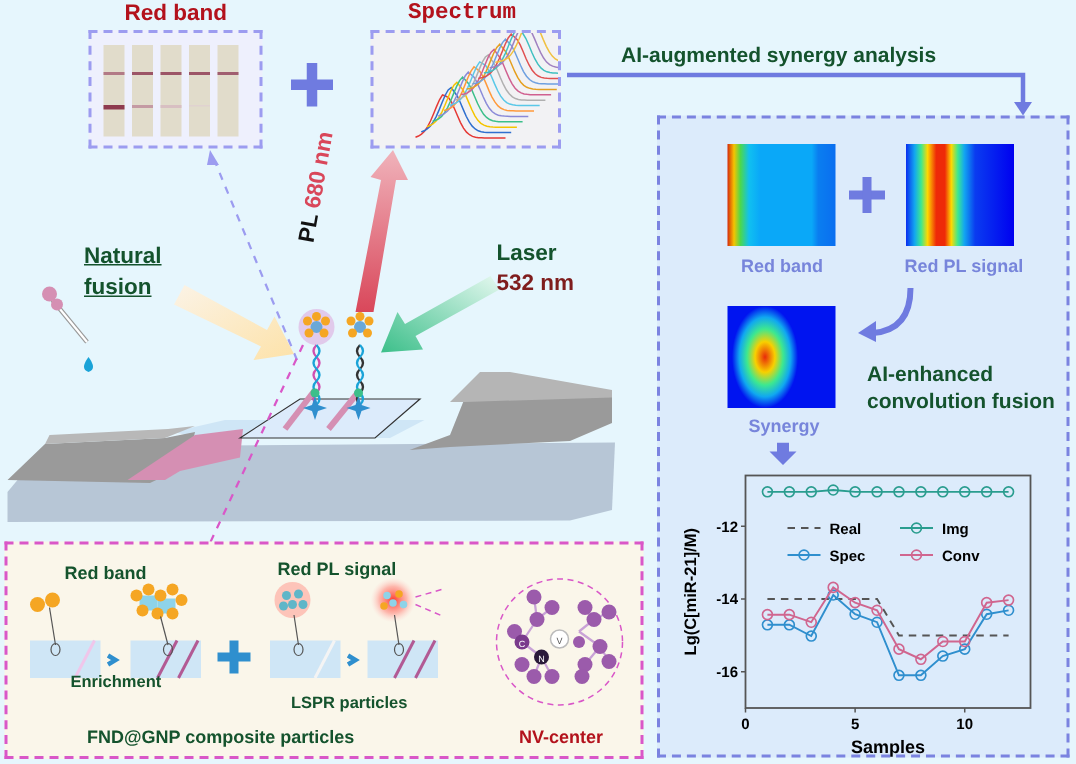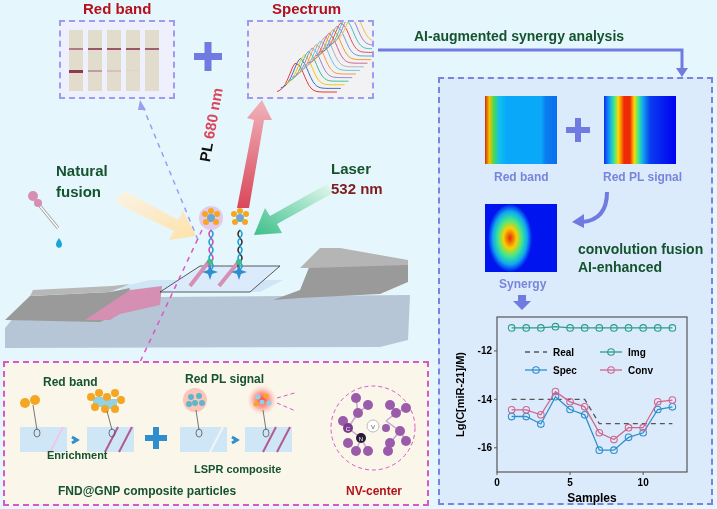--- a/index.html
+++ b/index.html
@@ -39,21 +39,21 @@
   <div class="strip" style="left:84px;top:8px;">
       <div class="abs" style="left:0;top:18px;width:14px;height:2px;background:#a05e70;"></div>
     </div>
 </div>
 
 <svg class="abs" style="left:194px;top:42px;" width="30" height="30">
     <rect x="0" y="11" width="28" height="7" fill="#6f7be0"></rect>
     <rect x="10.5" y="0" width="7" height="29" fill="#6f7be0"></rect>
   </svg>
 
-<div class="lbl red-title" style="left:272px;top:0px;">Spectrum</div>
+<div class="lbl red-title" style="left:272px;top:0px;font-family:Liberation Mono, monospace;">Spectrum</div>
 <div class="thumb-box" style="left:247px;top:20px;width:127px;height:79px;background:#f2f2f4;">
   <svg id="spec-svg" width="123" height="75">
       <path d="M28.0,69.5L30.0,68.7L32.0,67.4L34.0,65.5L36.0,62.6L38.0,58.7L40.0,54.0L42.0,49.1L44.0,44.5L46.0,41.3L48.0,42.0L50.0,43.1L52.0,46.1L54.0,50.5L56.0,55.2L58.0,59.7L60.0,63.4L62.0,66.1L64.0,67.8L66.0,68.9L68.0,69.5L70.0,69.8L72.0,69.9L74.0,70.0L76.0,70.0L78.0,70.0L80.0,70.0L82.0,70.0L84.0,70.0L86.0,70.0L88.0,70.0" fill="none" stroke="#e53935" stroke-width="1"></path>
       <path d="M31.8,65.9L33.8,65.2L35.8,64.0L37.8,62.2L39.8,59.4L41.8,55.7L43.8,51.1L45.8,46.2L47.8,41.5L49.8,38.0L51.8,36.4L53.8,39.2L55.8,42.0L57.8,46.2L59.8,50.9L61.8,55.5L63.8,59.3L65.8,62.1L67.8,64.0L69.8,65.2L71.8,65.8L73.8,66.1L75.8,66.3L77.8,66.4L79.8,66.4L81.8,66.4L83.8,66.4L85.8,66.4L87.8,66.4L89.8,66.4L91.8,66.4" fill="none" stroke="#2f6fce" stroke-width="1"></path>
       <path d="M35.6,62.4L37.6,61.7L39.6,60.6L41.6,58.9L43.6,56.3L45.6,52.7L47.6,48.2L49.6,43.3L51.6,38.5L53.6,34.8L55.6,32.9L57.6,35.3L59.6,37.9L61.6,41.9L63.6,46.6L65.6,51.2L67.6,55.2L69.6,58.2L71.6,60.2L73.6,61.4L75.6,62.2L77.6,62.5L79.6,62.7L81.6,62.8L83.6,62.8L85.6,62.8L87.6,62.8L89.6,62.8L91.6,62.8L93.6,62.8L95.6,62.8" fill="none" stroke="#f5c400" stroke-width="1"></path>
       <path d="M39.4,58.8L41.4,58.2L43.4,57.2L45.4,55.6L47.4,53.1L49.4,49.7L51.4,45.3L53.4,40.4L55.4,35.6L57.4,31.7L59.4,29.4L61.4,31.5L63.4,33.8L65.4,37.6L67.4,42.3L69.4,47.0L71.4,51.0L73.4,54.2L75.4,56.3L77.4,57.7L79.4,58.5L81.4,58.9L83.4,59.1L85.4,59.1L87.4,59.2L89.4,59.2L91.4,59.2L93.4,59.2L95.4,59.2L97.4,59.2L99.4,59.2" fill="none" stroke="#3cbf8a" stroke-width="1"></path>
       <path d="M43.2,55.3L45.2,54.7L47.2,53.7L49.2,52.2L51.2,49.9L53.2,46.6L55.2,42.4L57.2,37.5L59.2,32.6L61.2,28.5L63.2,26.0L65.2,27.8L67.2,29.7L69.2,33.4L71.2,38.0L73.2,42.7L75.2,46.9L77.2,50.2L79.2,52.5L81.2,53.9L83.2,54.8L85.2,55.2L87.2,55.4L89.2,55.5L91.2,55.6L93.2,55.6L95.2,55.6L97.2,55.6L99.2,55.6L101.2,55.6L103.2,55.6" fill="none" stroke="#8a8ad8" stroke-width="1"></path>
       <path d="M47.0,51.7L49.0,51.2L51.0,50.3L53.0,48.9L55.0,46.7L57.0,43.5L59.0,39.4L61.0,34.6L63.0,29.7L65.0,25.4L67.0,22.6L69.0,24.1L71.0,25.7L73.0,29.1L75.0,33.6L77.0,38.4L79.0,42.7L81.0,46.1L83.0,48.6L85.0,50.2L87.0,51.1L89.0,51.6L91.0,51.8L93.0,51.9L95.0,52.0L97.0,52.0L99.0,52.0L101.0,52.0L103.0,52.0L105.0,52.0L107.0,52.0" fill="none" stroke="#ff9a3c" stroke-width="1"></path>
       <path d="M50.8,48.2L52.8,47.6L54.8,46.8L56.8,45.5L58.8,43.4L60.8,40.4L62.8,36.5L64.8,31.8L66.8,26.8L68.8,22.4L70.8,19.3L72.8,20.4L74.8,21.7L76.8,24.9L78.8,29.3L80.8,34.1L82.8,38.5L84.8,42.1L86.8,44.7L88.8,46.4L90.8,47.4L92.8,47.9L94.8,48.2L96.8,48.3L98.8,48.4L100.8,48.4L102.8,48.4L104.8,48.4L106.8,48.4L108.8,48.4L110.8,48.4" fill="none" stroke="#5ac8e8" stroke-width="1"></path>
       <path d="M54.6,44.6L56.6,44.1L58.6,43.3L60.6,42.1L62.6,40.2L64.6,37.3L66.6,33.5L68.6,28.9L70.6,23.9L72.6,19.3L74.6,16.0L76.6,14.6L78.6,17.8L80.6,20.8L82.6,25.0L84.6,29.8L86.6,34.3L88.6,38.0L90.6,40.7L92.6,42.6L94.6,43.7L96.6,44.3L98.6,44.6L100.6,44.7L102.6,44.8L104.6,44.8L106.6,44.8L108.6,44.8L110.6,44.8L112.6,44.8L114.6,44.8" fill="none" stroke="#b0b0b0" stroke-width="1"></path>
@@ -144,21 +144,21 @@
       <circle cx="245" cy="132" r="3" fill="#f5a623"></circle>
     <path d="M240,140 q-4,4 0,8 q4,4 0,8 q-4,4 0,8 q4,4 0,8 q-4,4 0,8" stroke="#333" stroke-width="1.5" fill="none"></path>
     <path d="M240,140 q4,4 0,8 q-4,4 0,8 q4,4 0,8 q-4,4 0,8 q4,4 0,8" stroke="#1aa3d8" stroke-width="1.5" fill="none"></path>
     <circle cx="239" cy="172" r="3" fill="#3cbf8a"></circle>
     <path d="M239,174 l2,6 l6,2 l-6,2 l-2,6 l-2,-6 l-6,-2 l6,-2z" fill="#2f8fce"></path>
   </g>
 
   <line x1="202" y1="140" x2="140" y2="272" stroke="#d957c8" stroke-width="1.5" stroke-dasharray="5,5"></line>
 </svg>
 
-<div class="lbl blk" style="left:56px;top:160px;font-size:15px;line-height:21px;">
+<div class="lbl blk" style="left:56px;top:160px;font-size:15px;line-height:21px;text-decoration:underline;">
     <div>Natural</div>
     <div>fusion</div>
   </div>
 <div class="lbl blk" style="left:331px;top:160px;font-size:15px;text-align:center;">Laser</div>
 <div class="lbl" style="left:331px;top:180px;font-size:15px;color:#7f1d1d;">532 nm</div>
 <div class="lbl" style="left:196px;top:160px;font-size:15px;transform:rotate(-80deg);transform-origin:left top;">
   <span style="color:#111;">PL</span>
   <span style="color:#d9475a;">680 nm</span>
 </div>
 
@@ -215,21 +215,21 @@
     <circle cx="247" cy="17" r="2.5" fill="#8ed3e8"></circle>
     <circle cx="241" cy="19" r="2.5" fill="#f5a623"></circle>
     <circle cx="254" cy="18" r="2.5" fill="#8ed3e8"></circle>
   <line x1="248" y1="25" x2="251" y2="45" stroke="#555" stroke-width="0.8"></line>
     <ellipse cx="251" cy="48" rx="3" ry="4" fill="none" stroke="#555" stroke-width="0.8"></ellipse>
 
   <line x1="262" y1="13" x2="325" y2="-5" stroke="#d957c8" stroke-width="1" stroke-dasharray="4,3"></line>
   <line x1="262" y1="18" x2="325" y2="45" stroke="#d957c8" stroke-width="1" stroke-dasharray="4,3"></line>
 </svg>
 <div class="lbl blk" style="left:47px;top:449px;font-size:11px;">Enrichment</div>
-<div class="lbl blk" style="left:194px;top:463px;font-size:11px;">LSPR composite</div>
+<div class="lbl blk" style="left:194px;top:463px;font-size:11px;">LSPR particles</div>
 <div class="lbl blk" style="left:58px;top:484px;font-size:12px;">FND@GNP composite particles</div>
 <div class="lbl" style="left:346px;top:484px;font-size:12px;color:#b3121c;">NV-center</div>
 
 <svg class="abs" style="left:328px;top:383px;" width="90" height="90">
   <circle cx="45" cy="45" r="42" fill="none" stroke="#d957c8" stroke-width="1" stroke-dasharray="4,3"></circle>
   <g stroke="#c9a2d6" stroke-width="1.5">
     <line x1="20" y1="45" x2="30" y2="30"></line>
       <line x1="30" y1="30" x2="28" y2="15"></line>
       <line x1="30" y1="30" x2="40" y2="22"></line>
     <line x1="20" y1="45" x2="33" y2="55"></line>
@@ -276,22 +276,22 @@
 <div class="heat" style="left:604px;top:96px;background:linear-gradient(90deg,#0a2ef0 0%,#12a6f0 8%,#3de890 14%,#ffd800 20%,#ee2a08 28%,#ee2a08 36%,#ffd800 42%,#3de890 48%,#12a6f0 54%,#0a3cf0 64%,#0000f0 100%);"></div>
 <div class="lbl sub-blue" style="left:494px;top:170px;">Red band</div>
 <div class="lbl sub-blue" style="left:603px;top:170px;">Red PL signal</div>
 <svg class="abs" style="left:570px;top:190px;" width="45" height="40">
   <path d="M37,2 q0,28 -25,30" fill="none" stroke="#6f7be0" stroke-width="4"></path>
   <polygon points="2,32 14,24 14,38" fill="#6f7be0"></polygon>
 </svg>
 <div class="heat" style="left:485px;top:204px;background:radial-gradient(ellipse 22px 34px at 25px 34px,#e82a0a 0%,#f8d000 30%,#3de890 55%,#10a8f0 78%,#0014f0 100%);"></div>
 <div class="lbl sub-blue" style="left:499px;top:277px;text-align:right;">Synergy</div>
 <div class="lbl blk" style="left:578px;top:240px;font-size:14px;line-height:18px;">
+    <div>AI-enhanced</div>
     <div>convolution fusion</div>
-    <div>AI-enhanced</div>
   </div>
 <svg class="abs" style="left:512px;top:295px;" width="20" height="16">
     <polygon points="6,0 14,0 14,6 19,6 10,15 1,6 6,6" fill="#6f7be0"></polygon>
   </svg>
 
 <svg id="chart" class="abs" style="left:440px;top:310px;" width="270" height="195">
     <rect x="57" y="7" width="190" height="155" fill="none" stroke="#555" stroke-width="1.2"></rect>
     <line x1="57" y1="162" x2="57" y2="165" stroke="#555"></line>
     <text x="57" y="176" font-size="10" font-weight="bold" text-anchor="middle" font-family="Liberation Sans, sans-serif">0</text>
     <line x1="130.0769230769231" y1="162" x2="130.0769230769231" y2="165" stroke="#555"></line>

